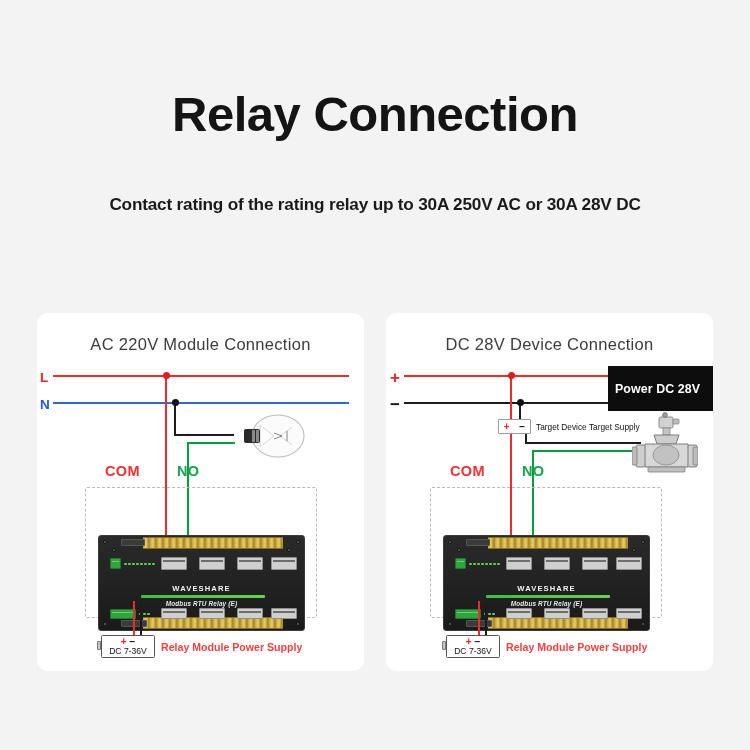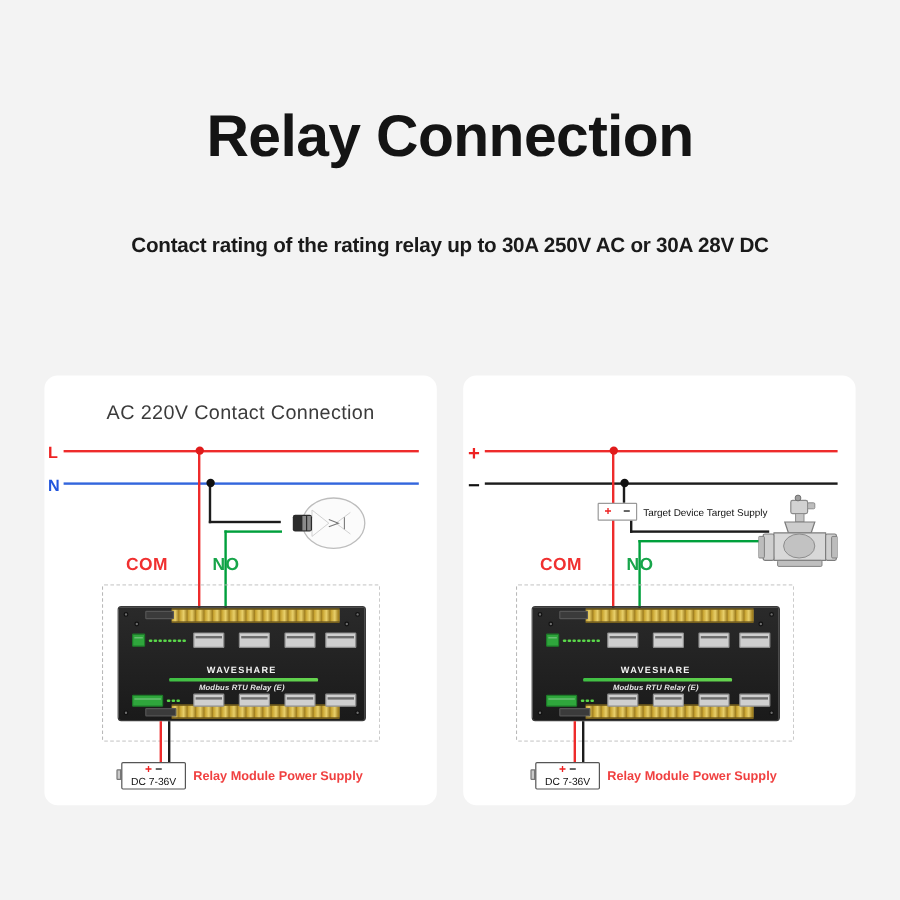--- a/index.html
+++ b/index.html
@@ -86,20 +86,21 @@
     border: 1.3px dashed #b9b9b9;
     border-radius: 2px;
   }
 
   
   .board {
     position: absolute;
     background: linear-gradient(#2a2a2a, #1a1a1a);
     border-radius: 3px;
     border: 1px solid #3a3a3a;
+    margin-top: 30px;
   }
   .board-inner { position: absolute; inset: 0; }
 
   .screw {
     position: absolute; width: 4px; height: 4px; border-radius: 50%;
     background: #6e6e6e; border: 1px solid #111;
   }
 
   .gold-strip {
     position: absolute;
@@ -206,21 +207,21 @@
 </style>
 </head>
 <body>
 
 <div class="page">
 
   <div class="title">Relay Connection</div>
   <div class="subtitle">Contact rating of the rating relay up to 30A 250V AC or 30A 28V DC</div>
 
   <div class="card card-left">
-    <div class="card-title">AC 220V Contact Connection</div>
+    <div class="card-title">AC 220V Module Connection</div>
 
     <div class="diagram">
 
       <div class="term-label t-red" style="left:3px; top:58px;">L</div>
       <div class="term-label t-blue" style="left:3px; top:85px;">N</div>
 
       <div class="h-wire red" style="left:16px; top:62px; width:296px;"></div>
 
       <div class="h-wire blue" style="left:16px; top:89px; width:296px;"></div>
 
@@ -319,30 +320,32 @@
           <span class="m">−</span>
         </div>
         <div class="plug-volt">DC 7-36V</div>
       </div>
       <div class="supply-note" style="left:124px; top:328px;">Relay Module Power Supply</div>
 
     </div>
   </div>
 
   <div class="card card-right">
+    <div class="card-title">DC 28V Device Connection</div>
 
     <div class="diagram">
 
       <div class="term-label t-red" style="left:4px; top:56px; font-size:17px;">+</div>
       <div class="term-label t-blk" style="left:4px; top:83px; font-size:17px;">−</div>
 
       <div class="h-wire red" style="left:18px; top:62px; width:294px;"></div>
 
       <div class="h-wire black" style="left:18px; top:89px; width:294px;"></div>
 
+      <div class="power-bar" style="left:222px; top:53px; width:105px; height:45px;">Power DC 28V</div>
 
       <div class="v-wire red" style="left:124px; top:62px; height:164px;"></div>
       <div class="node node-red" style="left:121.5px; top:59px;"></div>
 
       <div class="v-wire black" style="left:133px; top:89px; height:17px;"></div>
       <div class="node node-black" style="left:130.5px; top:86px;"></div>
 
       <div class="tdps-box" style="left:112px; top:106px; width:33px; height:15px;">
         <div class="tdps-signs">
           <span class="p">+</span>

